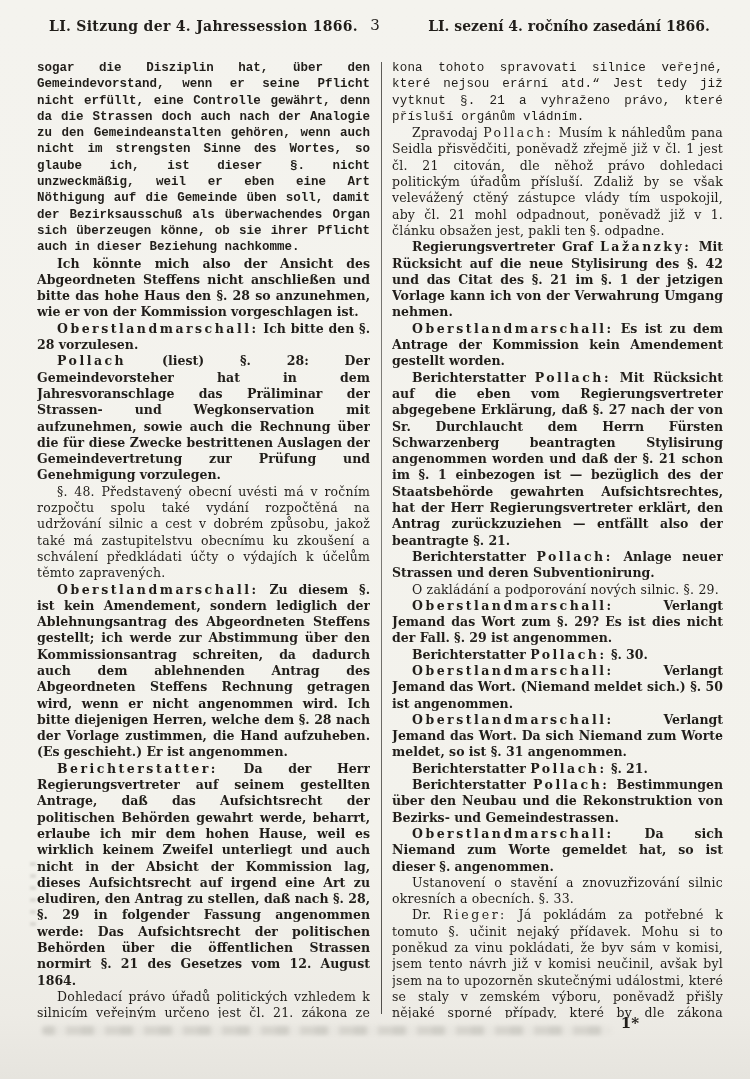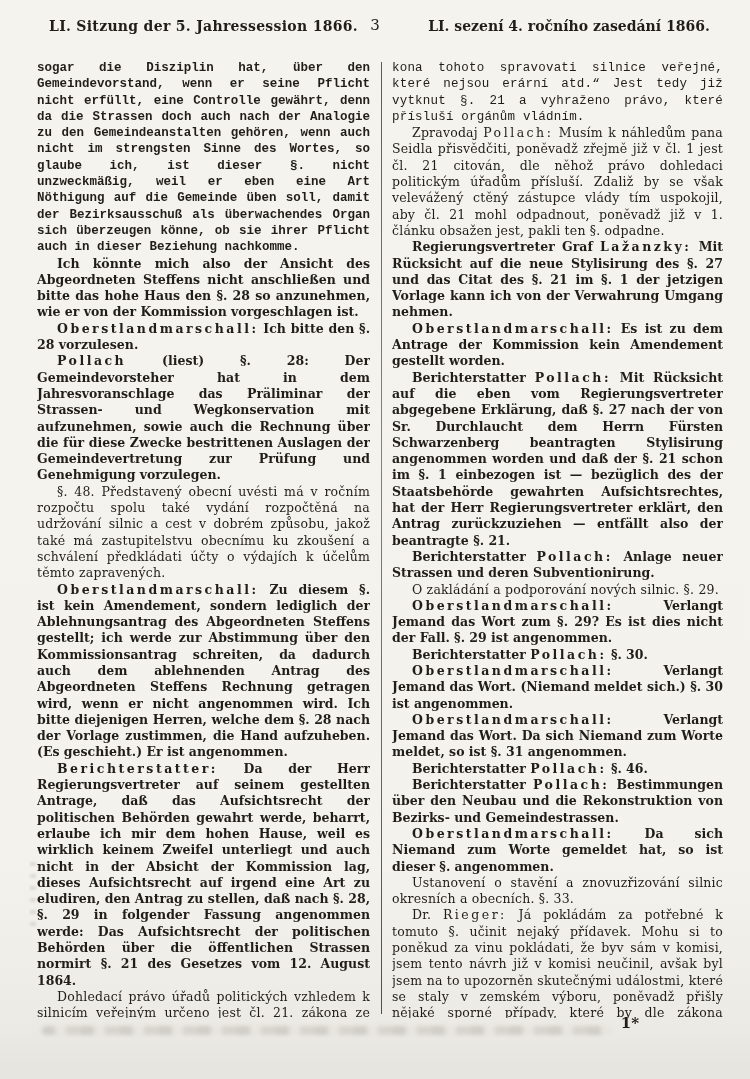--- a/index.html
+++ b/index.html
@@ -32,48 +32,48 @@
     background:repeating-linear-gradient(90deg,rgba(110,108,100,.55) 0 13px,rgba(165,162,152,.15) 13px 24px,rgba(120,118,110,.45) 24px 39px);
     filter:blur(2px);border-radius:4px;}
   .speck{position:absolute;left:30px;top:862px;width:6px;height:70px;opacity:.25;
     background:repeating-linear-gradient(180deg,rgba(100,98,92,.6) 0 4px,transparent 4px 12px);
     filter:blur(1px);}
 </style>
 </head>
 <body>
 
 <div class="page">
-  <div class="hdr hdr-left">LI. Sitzung der 5. Jahressession 1866.</div>
+  <div class="hdr hdr-left">LI. Sitzung der 4. Jahressession 1866.</div>
   <div class="hdr hdr-num">3</div>
   <div class="hdr hdr-right">LI. sezení 4. ročního zasedání 1866.</div>
 
   <div class="col col-left">
       <p class="para de flush"><span>sogar die Disziplin hat, über den Gemeindevorstand, wenn er seine Pflicht nicht erfüllt, eine Controlle gewährt, denn da die Strassen doch auch nach der Analogie zu den Gemeindeanstalten gehören, wenn auch nicht im strengsten Sinne des Wortes, so glaube ich, ist dieser §. nicht unzweckmäßig, weil er eben eine Art Nöthigung auf die Gemeinde üben soll, damit der Bezirksausschuß als überwachendes Organ sich überzeugen könne, ob sie ihrer Pflicht auch in dieser Beziehung nachkomme.</span></p>
       <p class="para de"><span>Ich könnte mich also der Ansicht des Abgeordneten Steffens nicht anschließen und bitte das hohe Haus den §. 28 so anzunehmen, wie er von der Kommission vorgeschlagen ist.</span></p>
       <p class="para de"><span class="spaced">Oberstlandmarschall:</span><span> Ich bitte den §. 28 vorzulesen.</span></p>
       <p class="para de"><span class="spaced">Pollach</span><span> (liest) §. 28: Der Gemeindevorsteher hat in dem Jahresvoranschlage das Präliminar der Strassen- und Wegkonservation mit aufzunehmen, sowie auch die Rechnung über die für diese Zwecke bestrittenen Auslagen der Gemeindevertretung zur Prüfung und Genehmigung vorzulegen.</span></p>
       <p class="para cs"><span>§. 48. Představený obecní uvésti má v ročním rozpočtu spolu také vydání rozpočtěná na udržování silnic a cest v dobrém způsobu, jakož také má zastupitelstvu obecnímu ku zkoušení a schválení předkládati účty o výdajích k účelům těmto zapravených.</span></p>
       <p class="para de"><span class="spaced">Oberstlandmarschall:</span><span> Zu diesem §. ist kein Amendement, sondern lediglich der Ablehnungsantrag des Abgeordneten Steffens gestellt; ich werde zur Abstimmung über den Kommissionsantrag schreiten, da dadurch auch dem ablehnenden Antrag des Abgeordneten Steffens Rechnung getragen wird, wenn er nicht angenommen wird. Ich bitte diejenigen Herren, welche dem §. 28 nach der Vorlage zustimmen, die Hand aufzuheben. (Es geschieht.) Er ist angenommen.</span></p>
       <p class="para de"><span class="spaced">Berichterstatter:</span><span> Da der Herr Regierungsvertreter auf seinem gestellten Antrage, daß das Aufsichtsrecht der politischen Behörden gewahrt werde, beharrt, erlaube ich mir dem hohen Hause, weil es wirklich keinem Zweifel unterliegt und auch nicht in der Absicht der Kommission lag, dieses Aufsichtsrecht auf irgend eine Art zu eludiren, den Antrag zu stellen, daß nach §. 28, §. 29 in folgender Fassung angenommen werde: Das Aufsichtsrecht der politischen Behörden über die öffentlichen Strassen normirt §. 21 des Gesetzes vom 12. August 1864.</span></p>
       <p class="para cs"><span>Dohledací právo úřadů politických vzhledem k silnicím veřejným určeno jest čl. 21. zákona ze dne 21. srpna 1864.</span></p>
     </div>
   <div class="divider"></div>
   <div class="col col-right">
       <p class="para cs flush"><span>kona tohoto spravovati silnice veřejné, které nejsou erární atd.“ Jest tedy již vytknut §. 21 a vyhraženo právo, které přísluší orgánům vládním.</span></p>
       <p class="para cs"><span>Zpravodaj </span><span class="spaced">Pollach:</span><span> Musím k náhledům pana Seidla přisvědčiti, poněvadž zřejmě již v čl. 1 jest čl. 21 citován, dle něhož právo dohledaci politickým úřadům přísluší. Zdaliž by se však velevážený ctěný zástupce vlády tím uspokojil, aby čl. 21 mohl odpadnout, poněvadž již v 1. článku obsažen jest, pakli ten §. odpadne.</span></p>
-      <p class="para de"><span>Regierungsvertreter Graf </span><span class="spaced">Lažanzky:</span><span> Mit Rücksicht auf die neue Stylisirung des §. 27 und das Citat des §. 21 im §. 1 der jetzigen Vorlage kann ich von der Verwahrung Umgang nehmen.</span></p>
+      <p class="para de"><span>Regierungsvertreter Graf </span><span class="spaced">Lažanzky:</span><span> Mit Rücksicht auf die neue Stylisirung des §. 42 und das Citat des §. 21 im §. 1 der jetzigen Vorlage kann ich von der Verwahrung Umgang nehmen.</span></p>
       <p class="para de"><span class="spaced">Oberstlandmarschall:</span><span> Es ist zu dem Antrage der Kommission kein Amendement gestellt worden.</span></p>
       <p class="para de"><span>Berichterstatter </span><span class="spaced">Pollach:</span><span> Mit Rücksicht auf die eben vom Regierungsvertreter abgegebene Erklärung, daß §. 27 nach der von Sr. Durchlaucht dem Herrn Fürsten Schwarzenberg beantragten Stylisirung angenommen worden und daß der §. 21 schon im §. 1 einbezogen ist — bezüglich des der Staatsbehörde gewahrten Aufsichtsrechtes, hat der Herr Regierungsvertreter erklärt, den Antrag zurückzuziehen — entfällt also der beantragte §. 21.</span></p>
       <p class="para de"><span>Berichterstatter </span><span class="spaced">Pollach:</span><span> Anlage neuer Strassen und deren Subventionirung.</span></p>
       <p class="para cs"><span>O zakládání a podporování nových silnic. §. 29.</span></p>
       <p class="para de"><span class="spaced">Oberstlandmarschall:</span><span> Verlangt Jemand das Wort zum §. 29? Es ist dies nicht der Fall. §. 29 ist angenommen.</span></p>
       <p class="para de"><span>Berichterstatter </span><span class="spaced">Pollach:</span><span> §. 30.</span></p>
-      <p class="para de"><span class="spaced">Oberstlandmarschall:</span><span> Verlangt Jemand das Wort. (Niemand meldet sich.) §. 30 ist angenommen.</span></p>
+      <p class="para de"><span class="spaced">Oberstlandmarschall:</span><span> Verlangt Jemand das Wort. (Niemand meldet sich.) §. 50 ist angenommen.</span></p>
       <p class="para de"><span class="spaced">Oberstlandmarschall:</span><span> Verlangt Jemand das Wort. Da sich Niemand zum Worte meldet, so ist §. 31 angenommen.</span></p>
-      <p class="para de"><span>Berichterstatter </span><span class="spaced">Pollach:</span><span> §. 46.</span></p>
+      <p class="para de"><span>Berichterstatter </span><span class="spaced">Pollach:</span><span> §. 21.</span></p>
       <p class="para de"><span>Berichterstatter </span><span class="spaced">Pollach:</span><span> Bestimmungen über den Neubau und die Rekonstruktion von Bezirks- und Gemeindestrassen.</span></p>
       <p class="para de"><span class="spaced">Oberstlandmarschall:</span><span> Da sich Niemand zum Worte gemeldet hat, so ist dieser §. angenommen.</span></p>
       <p class="para cs"><span>Ustanovení o stavění a znovuzřizování silnic okresních a obecních. §. 33.</span></p>
       <p class="para cs"><span>Dr. </span><span class="spaced">Rieger:</span><span> Já pokládám za potřebné k tomuto §. učinit nejaký přídavek. Mohu si to poněkud za vinu pokládati, že byv sám v komisi, jsem tento návrh již v komisi neučinil, avšak byl jsem na to upozorněn skutečnými událostmi, které se staly v zemském výboru, poněvadž přišly nějaké sporné případy, které by dle zákona vlastně musely se předložiti slavnému sněmu. Jsou totiž v zákoně o konkurenci silniční v §. 8. a 16. ustanovení, kde má rozhodovat zastupitelstvo zemské. Já se domnívám, že v takových připadech by rozhodování to nemělo se státi v plném sněmu, nýbrž</span></p>
     </div>
 
   <div class="sigmark">1*</div>
   <div class="bleed"></div>
   <div class="speck"></div>
 </div>

